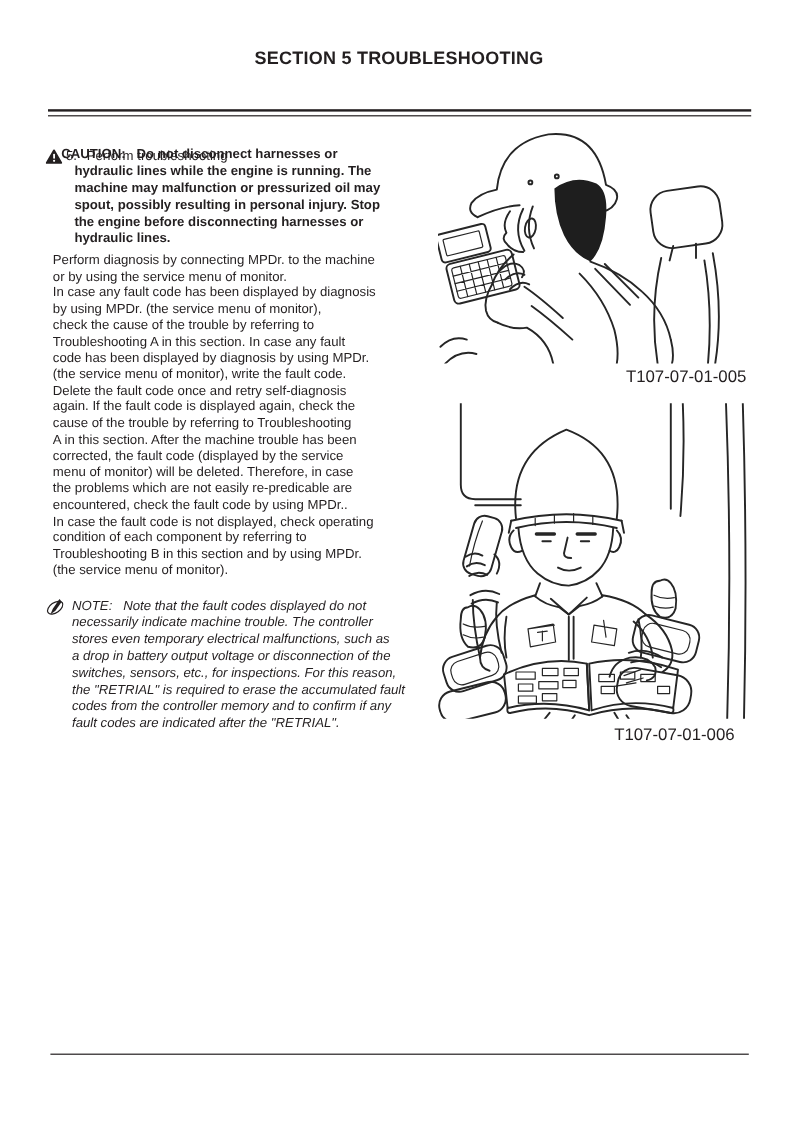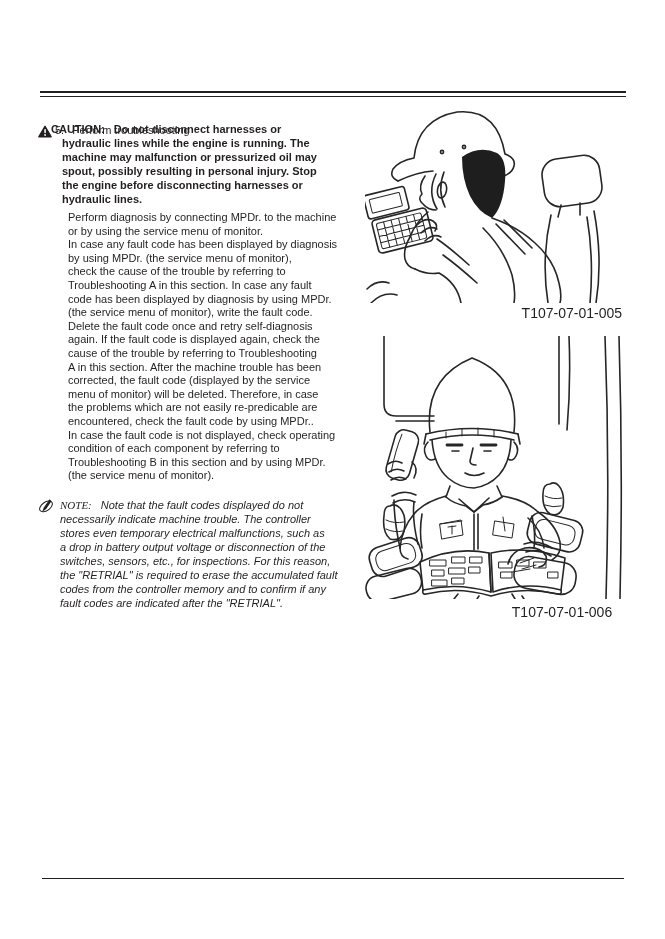--- a/index.html
+++ b/index.html
@@ -18,50 +18,51 @@
   .step-label { margin-left:8px; }
   .caution { position:absolute; left:38px; top:122px; width:318px; }
   .caution-icon { position:absolute; left:0; top:2px; width:14px; height:13px; }
   .caution-text {
     margin:0; padding-left:24px; text-indent:-11px;
     font-size:11px; font-weight:bold; line-height:14px;
   }
   .c-label { margin-right:9px; }
   .pre { white-space:pre-line; }
   .body-paragraph {
-    position:absolute; left:68px; top:211px; width:324px; margin:0;
+    position:absolute; left:44px; top:211px; width:324px; margin:0;
     font-size:11px; line-height:13.6px; white-space:pre-line;
   }
   .note { position:absolute; left:38px; top:498px; width:324px; }
   .note-icon { position:absolute; left:0; top:0; width:16px; height:16px; }
   .note-text {
     margin:0; padding-left:22px; font-style:italic;
     font-size:11px; line-height:14px;
   }
-  .n-label { margin-right:9px;font-family:Liberation Serif, serif; }
+  .n-label { margin-right:9px; }
   .figure { position:absolute; }
   .figure-1 { left:365px; top:97px; width:272px; height:206px; }
   .figure-2 { left:362px; top:336px; width:280px; height:263px; }
   .figcap { position:absolute; left:502px; width:120px; text-align:right; font-size:14px; }
   .figcap-1 { top:305px; }
   .figcap-2 { top:604px;text-align:center; }
   .footer-rule { position:absolute; left:42px; top:878px; width:582px; border-top:1.6px solid #231f20; }
   .page-number { top:884px; font-size:11px; }
   svg.lineart path, svg.lineart rect, svg.lineart ellipse, svg.lineart circle {
     fill:none; stroke:#262626; stroke-width:1.6; stroke-linecap:round; stroke-linejoin:round;
   }
   svg.lineart .fill { fill:#1e1e1e; stroke:none; }
   svg.lineart .thin { stroke-width:1; }
   svg.lineart .thick { stroke-width:2.8; }
 </style>
 </head>
 <body>
 
 <div class="page">
 
+  <div class="centered page-title">SECTION 5 TROUBLESHOOTING</div>
   <div class="header-rule"></div>
 
   <div class="step">
     <span>5.</span><span class="step-label">Perform troubleshooting</span>
   </div>
 
   <div class="caution">
     <span class="caution-icon">
       <svg viewBox="0 0 20 18" width="14" height="13">
         <path d="M10,1.5 L18.8,16.5 L1.2,16.5 Z" fill="#231f20" stroke="#231f20" stroke-width="2" stroke-linejoin="round"></path>

